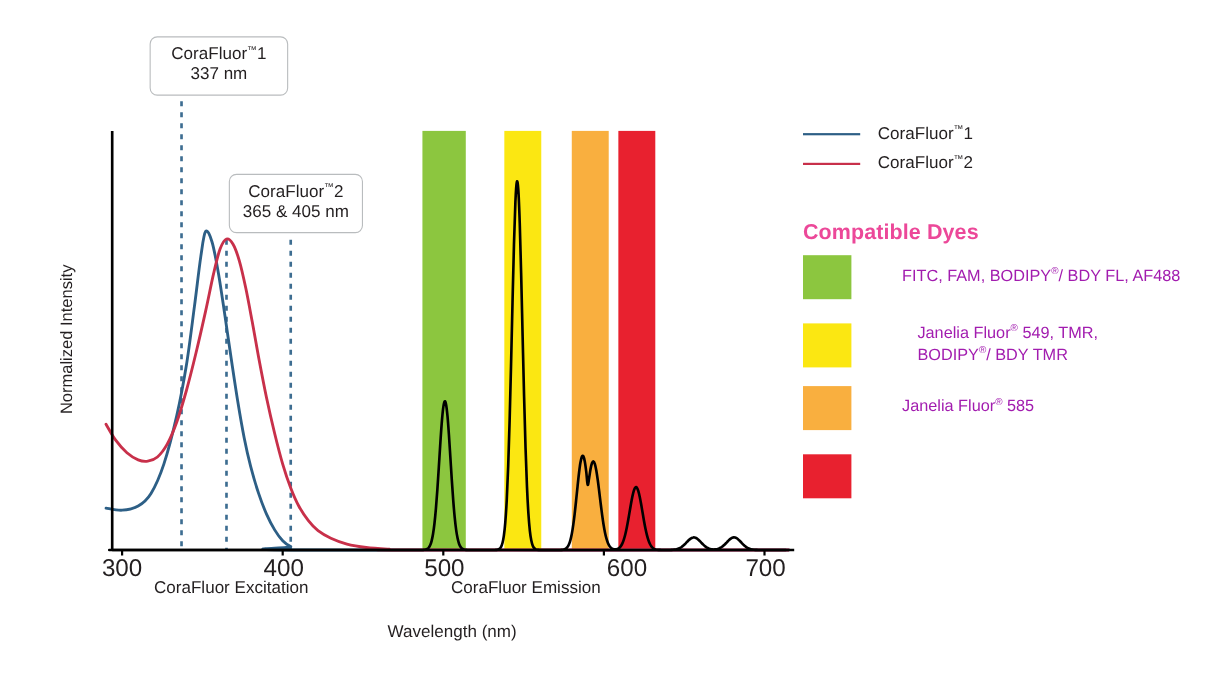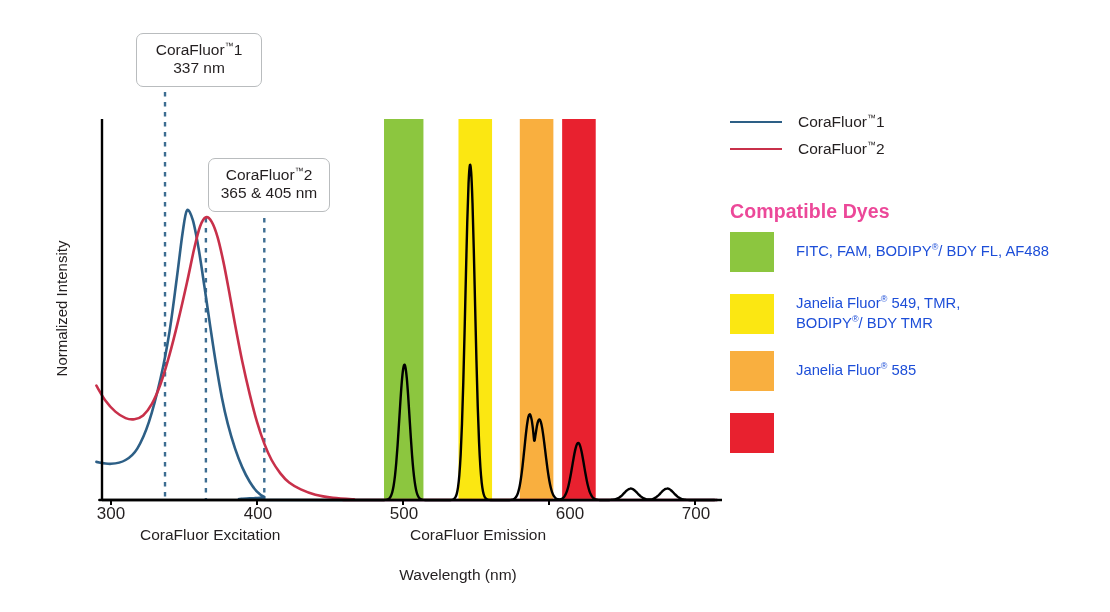--- a/index.html
+++ b/index.html
@@ -30,40 +30,40 @@
   #callout-cf1{left:136px;top:33px;width:126px;}
   #callout-cf2{left:208px;top:158px;width:122px;}
 
   
   .axlabel{position:absolute;font-size:16px;color:#231f20;white-space:nowrap;}
   #ylabel{
     left:-34px;top:300px;width:190px;text-align:center;
     transform:rotate(-90deg);transform-origin:center center;
     font-size:15px;
   }
-  #xtitle{left:0;top:566px;width:822px;text-align:center;font-size:15.5px;padding-left:47px;}
+  #xtitle{left:0;top:566px;width:822px;text-align:center;font-size:15.5px;}
   #region-exc{left:140px;top:526px;font-size:15.5px;}
   #region-emi{left:410px;top:526px;font-size:15.5px;}
-  .ticklabel{position:absolute;font-size:17px;color:#231f20;text-align:center;width:60px;}
+  .ticklabel{position:absolute;font-size:22px;color:#231f20;text-align:center;width:60px;}
 
   
   #legend{position:absolute;left:730px;top:108px;width:370px;}
   .lg-row{display:flex;align-items:center;height:27px;}
   .lg-line{width:52px;height:0;border-top:2.2px solid #000;margin-right:16px;flex:none;}
   .lg-text{font-size:15.5px;color:#231f20;white-space:nowrap;}
   .lg-text sup{font-size:9px;vertical-align:super;line-height:0;}
 
   #dyes-title{
     position:absolute;left:730px;top:200px;
     font-size:19.5px;font-weight:bold;color:#ec4899;letter-spacing:.1px;
   }
   #dyes-list{position:absolute;left:730px;top:232px;width:372px;}
   .dye-row{display:flex;align-items:center;margin-bottom:18px;}
   .dye-sw{width:44px;height:40px;flex:none;margin-right:22px;}
-  .dye-label{font-size:14.8px;color:#1d4ed8;line-height:1.32;}
+  .dye-label{font-size:14.8px;color:#a21caf;line-height:1.32;margin-left:24px;}
   .dye-label sup{font-size:9px;vertical-align:super;line-height:0;}
 </style>
 </head>
 <body>
 
 <div id="figure">
 
   <svg class="plot" id="plot-svg" viewBox="0 0 1110 612" preserveAspectRatio="none" aria-hidden="true">
       <rect x="384.02" y="119" width="39.420000000000016" height="381" fill="#8cc63f"></rect>
       <rect x="458.48" y="119" width="33.579999999999984" height="381" fill="#fbe712"></rect>
@@ -119,21 +119,21 @@
   <div id="dyes-title">Compatible Dyes</div>
   <div id="dyes-list">
 
     <div class="dye-row" style="margin-bottom:22px;">
       <span class="dye-sw" style="background:#8cc63f;"></span>
       <span class="dye-label">
         <span>FITC, FAM, BODIPY</span><sup>®</sup><span>/ BDY FL, AF488</span>
       </span>
     </div>
 
-    <div class="dye-row" style="margin-bottom:17px;">
+    <div class="dye-row" style="margin-bottom:17px;gap:14px;">
       <span class="dye-sw" style="background:#fbe712;"></span>
       <span class="dye-label">
         <span>Janelia Fluor</span><sup>®</sup><span> 549, TMR,</span><br>
         <span>BODIPY</span><sup>®</sup><span>/ BDY TMR</span>
       </span>
     </div>
 
     <div class="dye-row" style="margin-bottom:22px;">
       <span class="dye-sw" style="background:#f9af3f;"></span>
       <span class="dye-label">

